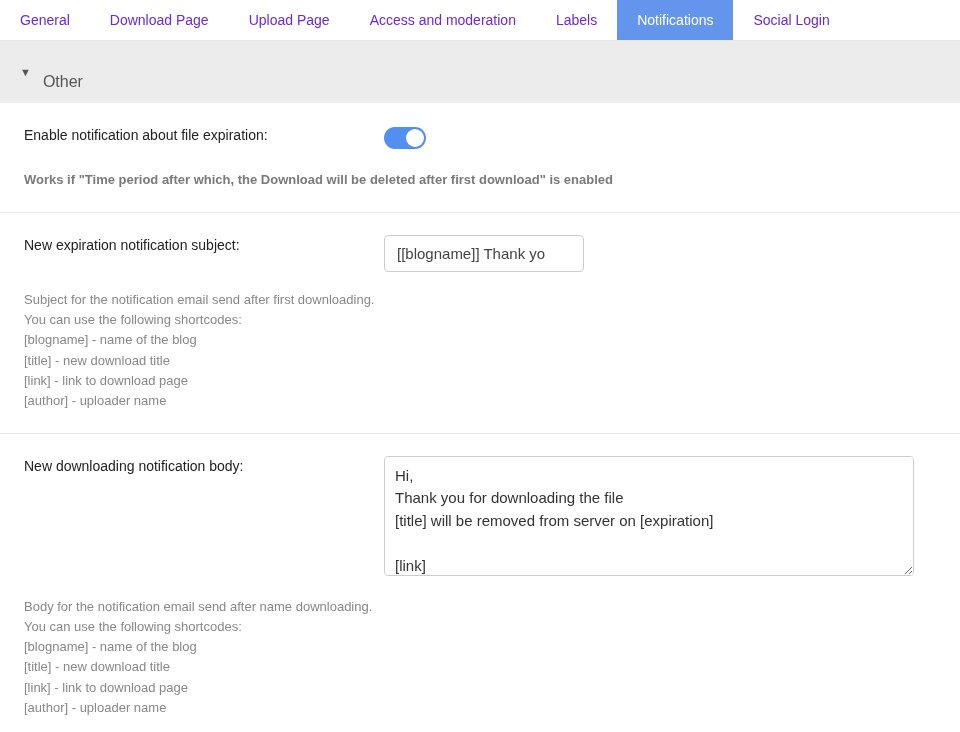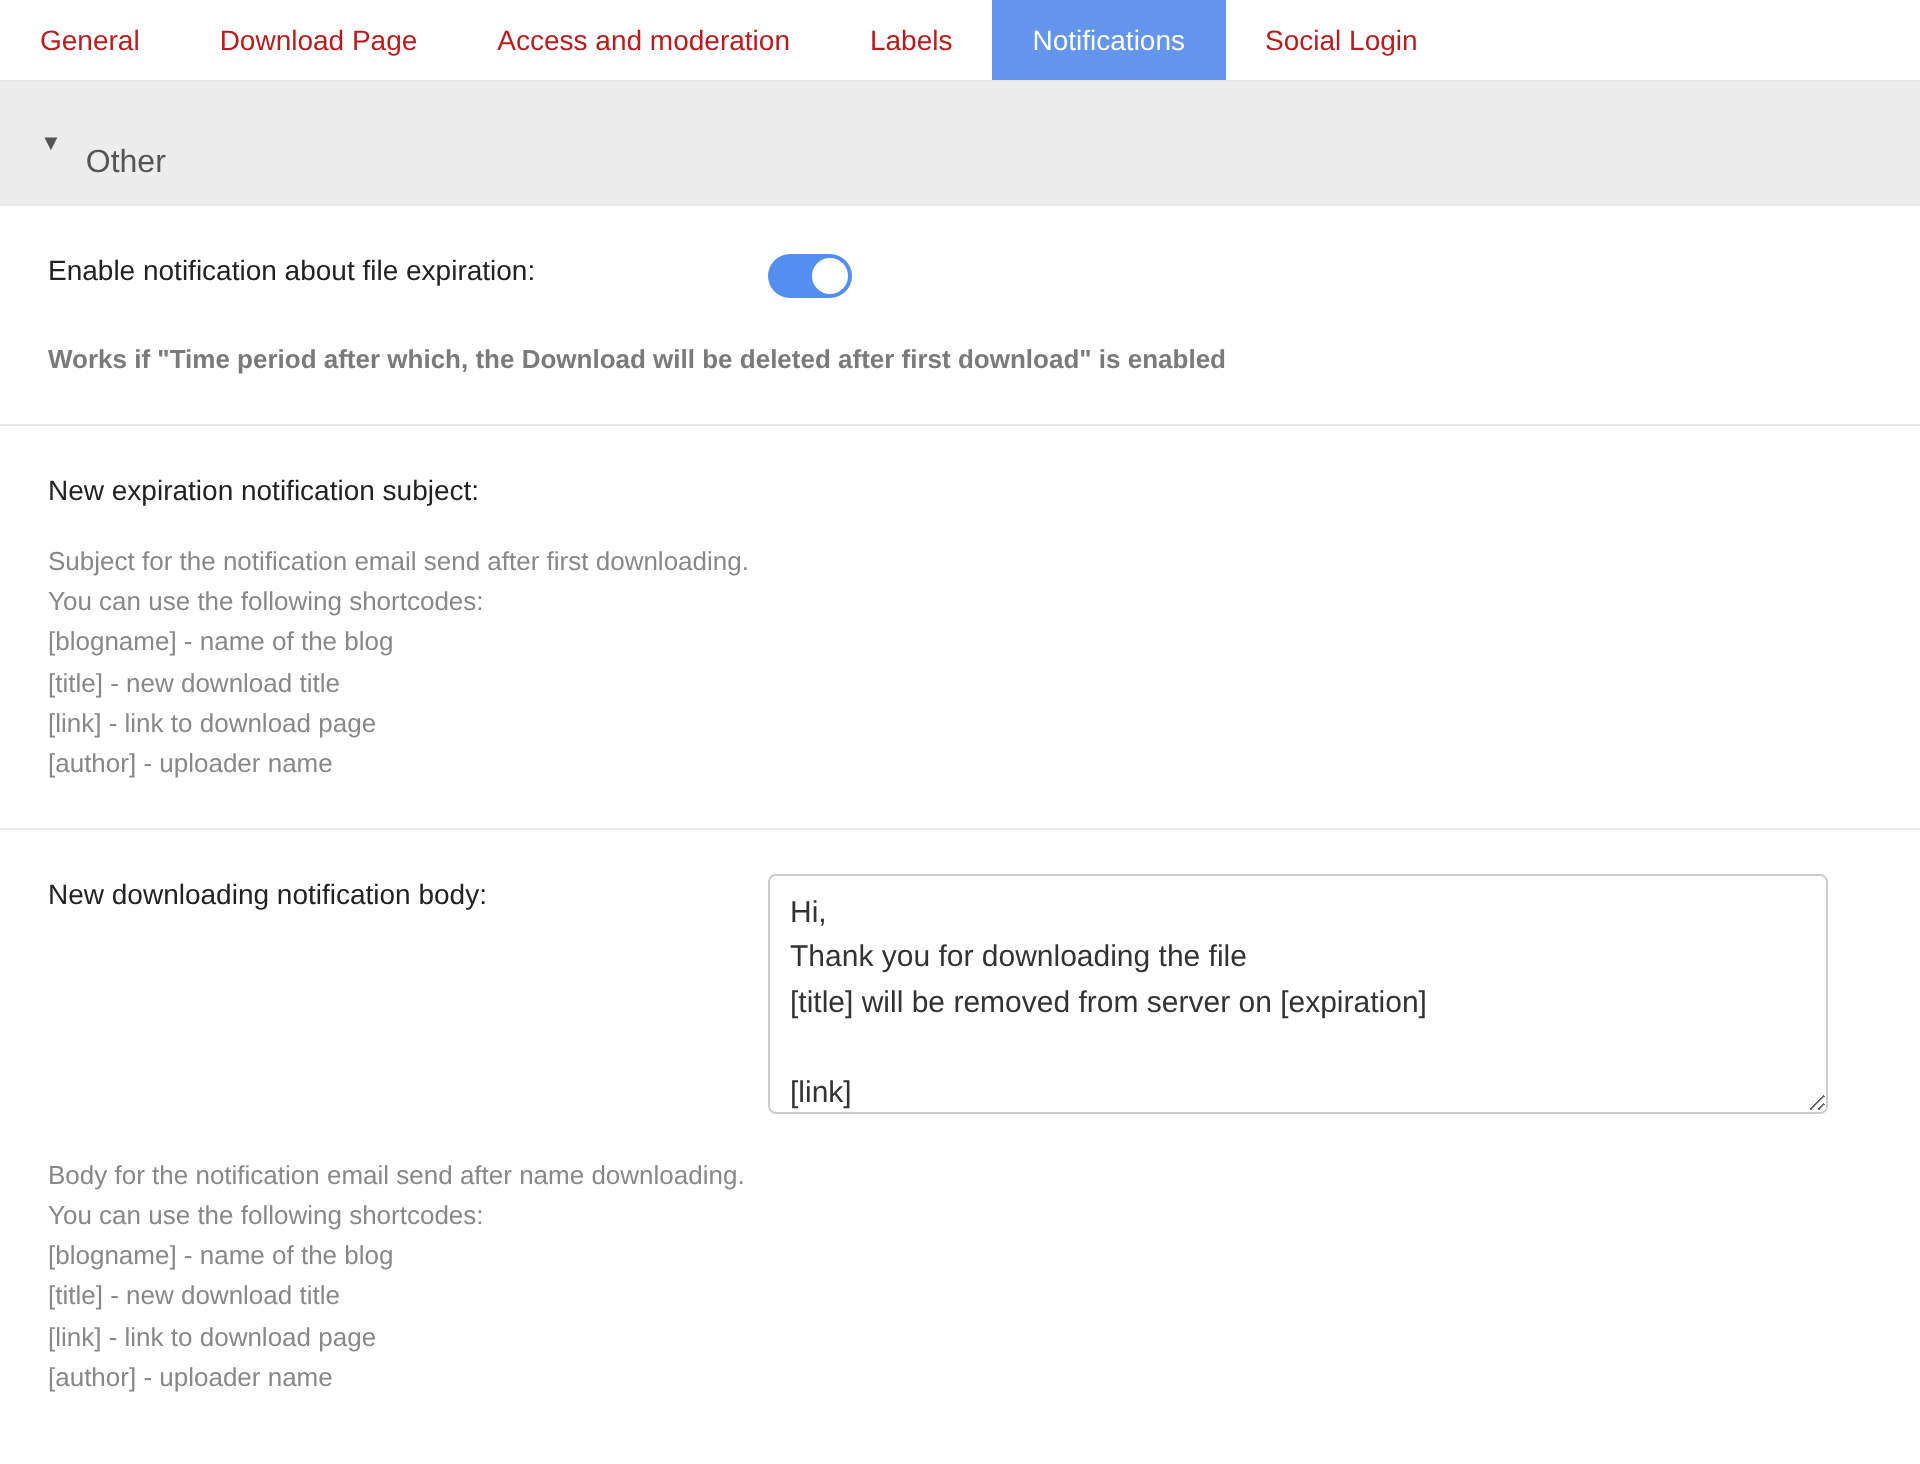--- a/index.html
+++ b/index.html
@@ -14,21 +14,21 @@
       background: #fff;
       width: 960px;
     }
     .tabs {
       display: flex;
       border-bottom: 1px solid #e5e5e5;
       background: #fff;
     }
     .tab {
       padding: 12px 20px;
-      color: #b91c1c;
+      color: #6d28d9;
       cursor: pointer;
       font-size: 14px;
     }
     .tab.active {
       background: #6495ed;
       color: #fff;
     }
     .section-header {
       background: #ececec;
       padding: 12px 20px;
@@ -116,20 +116,21 @@
       color: #333;
       line-height: 1.5;
     }
   </style>
 </head>
 <body>
 
 <div class="tabs">
   <div class="tab">General</div>
   <div class="tab">Download Page</div>
+  <div class="tab">Upload Page</div>
   <div class="tab">Access and moderation</div>
   <div class="tab">Labels</div>
   <div class="tab active">Notifications</div>
   <div class="tab">Social Login</div>
 </div>
 
 <div class="section-header">
   <span class="arrow">▼</span>
   <span class="title">Other</span>
 </div>
@@ -143,20 +144,23 @@
         <div class="knob"></div>
       </div>
     </div>
   </div>
   <div class="help-block">
     <div class="help-text bold">Works if "Time period after which, the Download will be deleted after first download" is enabled</div>
   </div>
 
   <div class="field-row">
     <div class="field-label">New expiration notification subject:</div>
+    <div class="field-control">
+      <input type="text" value="[[blogname]] Thank yo" style="">
+    </div>
   </div>
   <div class="help-block">
     <div class="help-text">Subject for the notification email send after first downloading.</div>
     <div class="help-text">You can use the following shortcodes:</div>
     <div class="help-text">[blogname] - name of the blog</div>
     <div class="help-text">[title] - new download title</div>
     <div class="help-text">[link] - link to download page</div>
     <div class="help-text">[author] - uploader name</div>
   </div>
 

